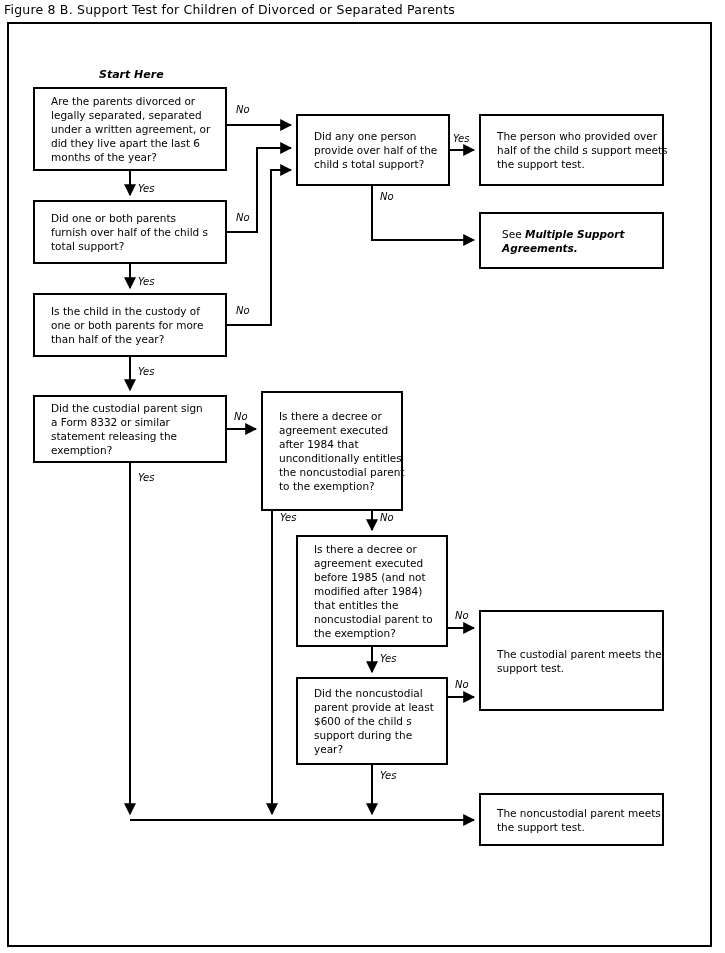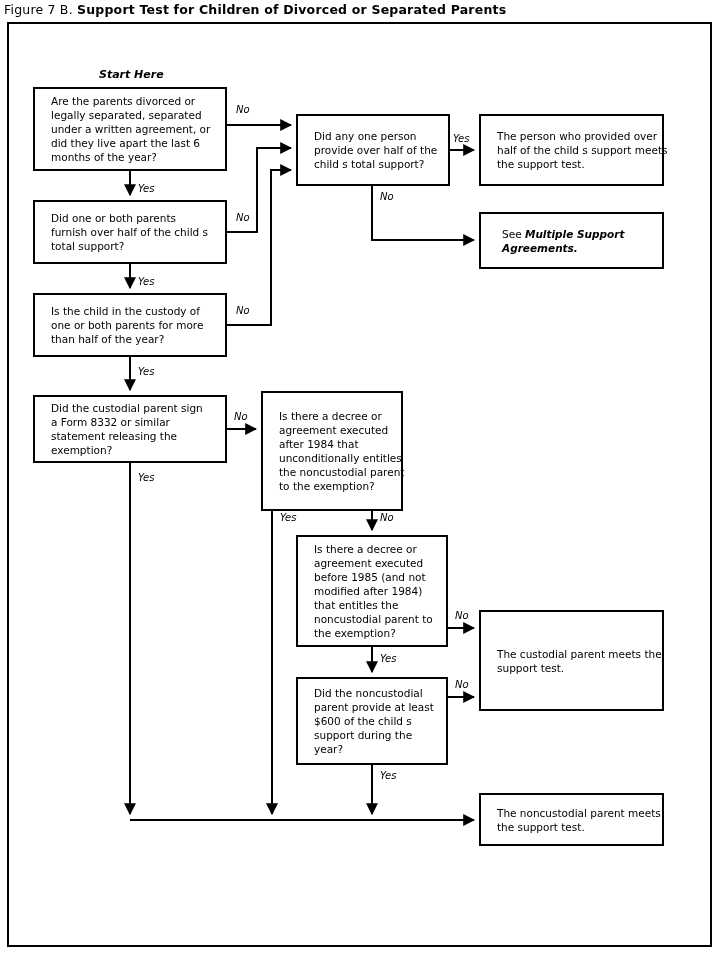--- a/index.html
+++ b/index.html
@@ -21,21 +21,21 @@
     top: 2px;
     font-size: 12.5px;
     line-height: 16px;
     letter-spacing: 0.2px;
     white-space: nowrap;
   }
   #figure-title .fig-num {
     font-weight: normal;
   }
   #figure-title .fig-name {
-    font-weight: bold;
+    font-weight: normal;
     text-align: center;
   }
   #chart-frame {
     position: absolute;
     left: 7px;
     top: 22px;
     width: 705px;
     height: 925px;
     border: 2px solid #000000;
     box-sizing: border-box;
@@ -76,21 +76,21 @@
   }
   .ital-bold {
     font-style: italic;
     font-weight: bold;
   }
 </style>
 </head>
 <body>
 
 <div id="figure-title">
-  <span class="fig-num">Figure 7 B.</span>
+  <span class="fig-num">Figure 8 B.</span>
   <span class="fig-name">Support Test for Children of Divorced or Separated Parents</span>
 </div>
 
 <div id="chart-frame"></div>
 
 <svg id="flow" xmlns="http://www.w3.org/2000/svg">
   <defs>
     <marker id="arrow" viewBox="0 0 10 10" refX="9" refY="5" markerWidth="6" markerHeight="6" orient="auto-start-reverse">
       <path d="M 0 0 L 10 5 L 0 10 z" fill="#000000"></path>
     </marker>

